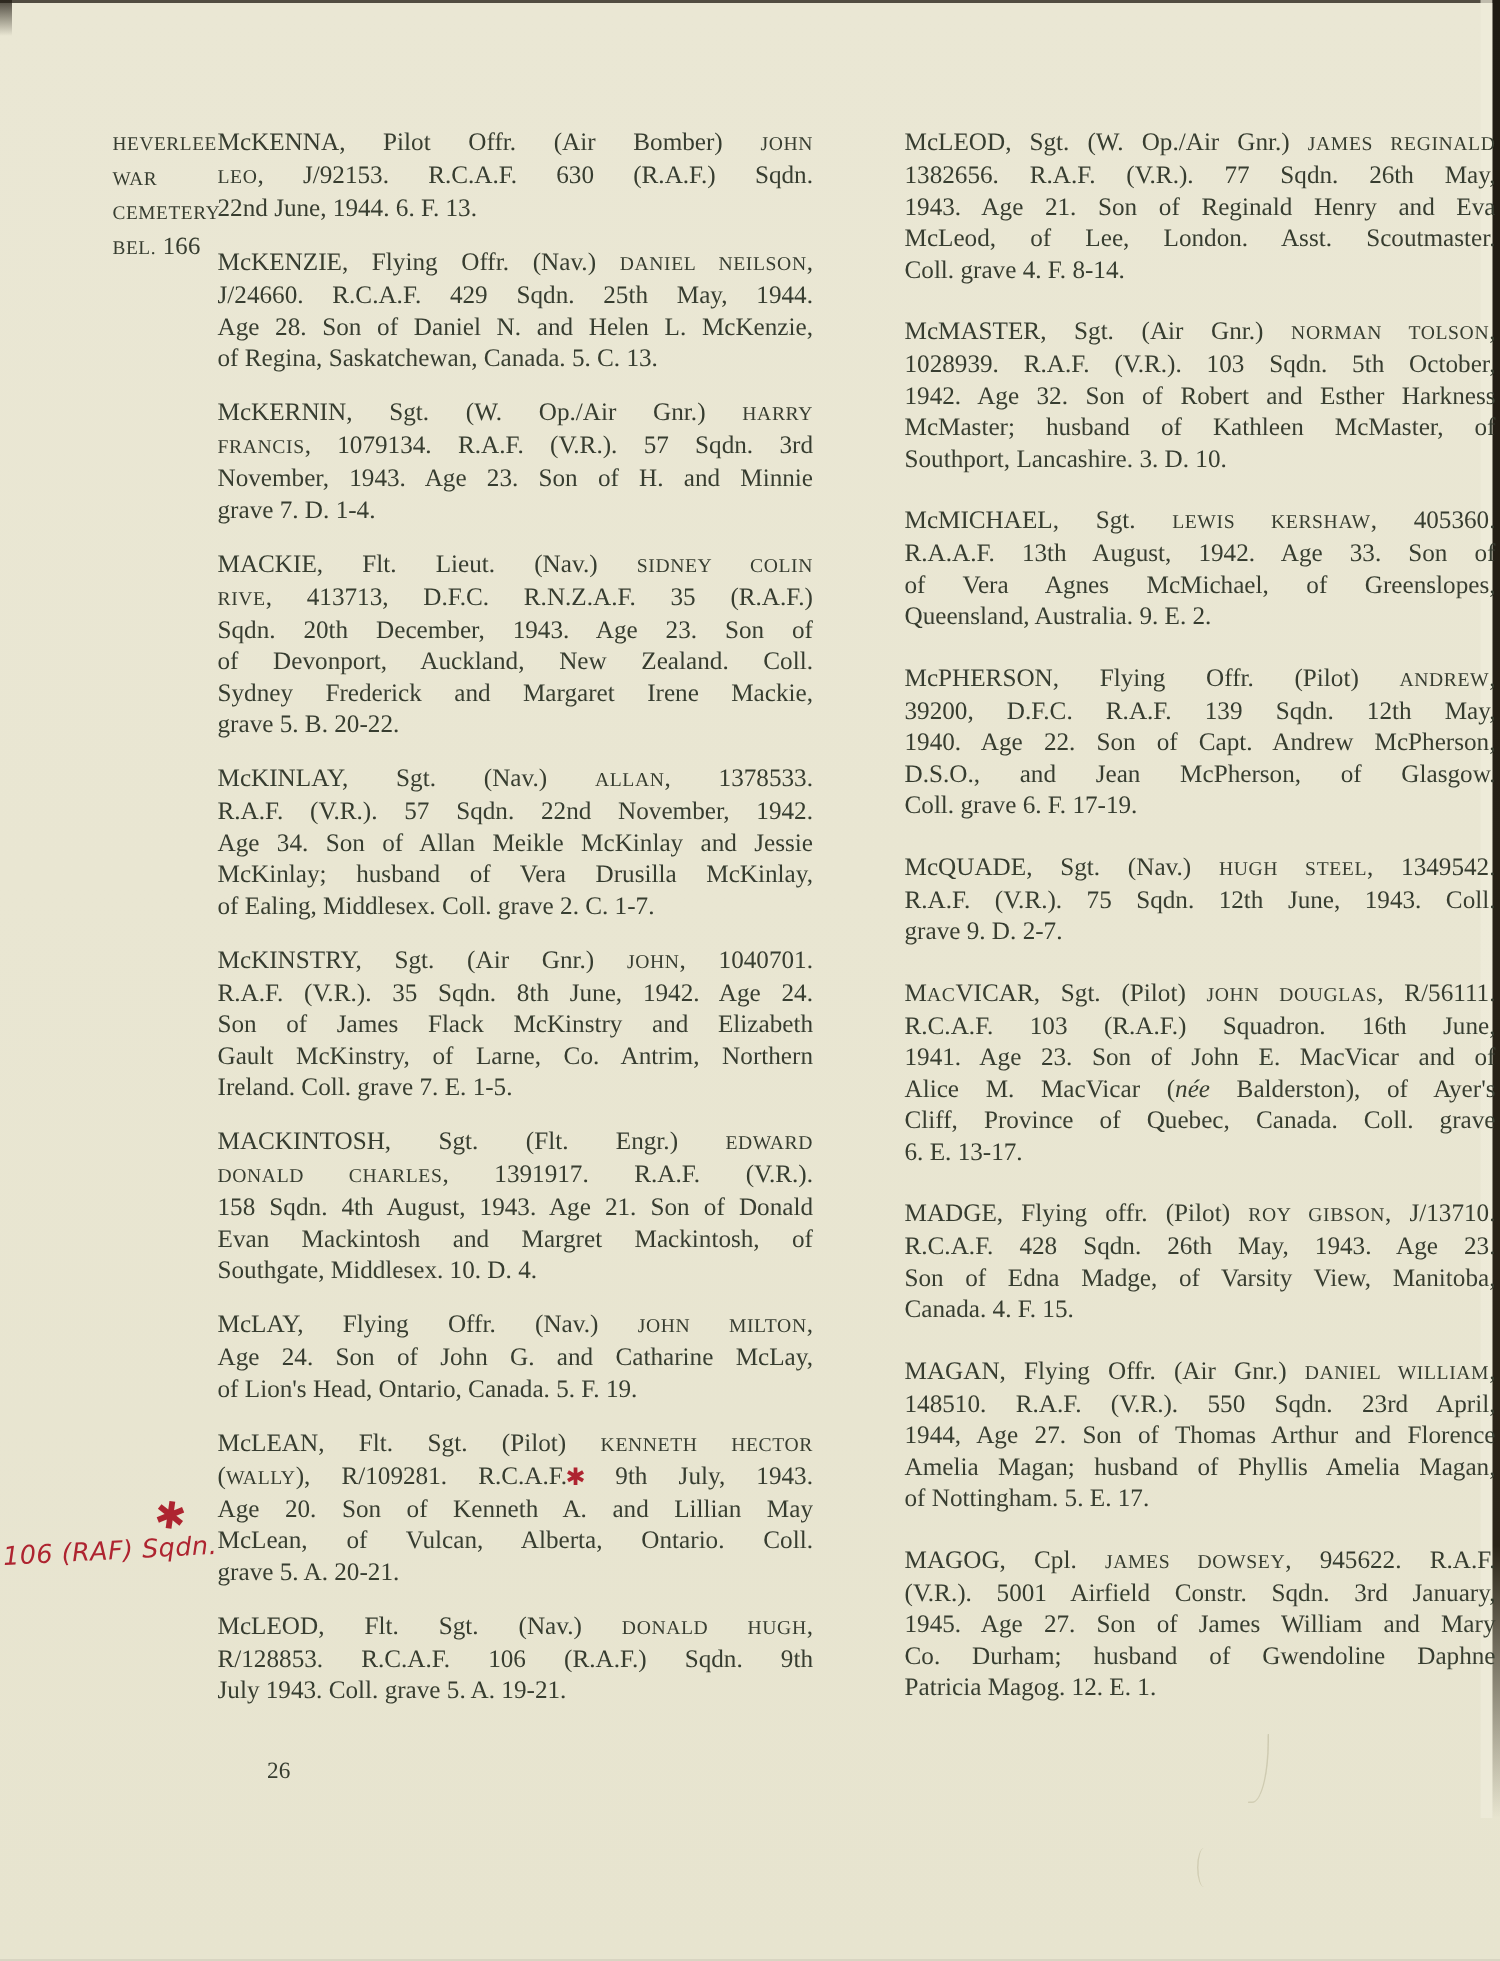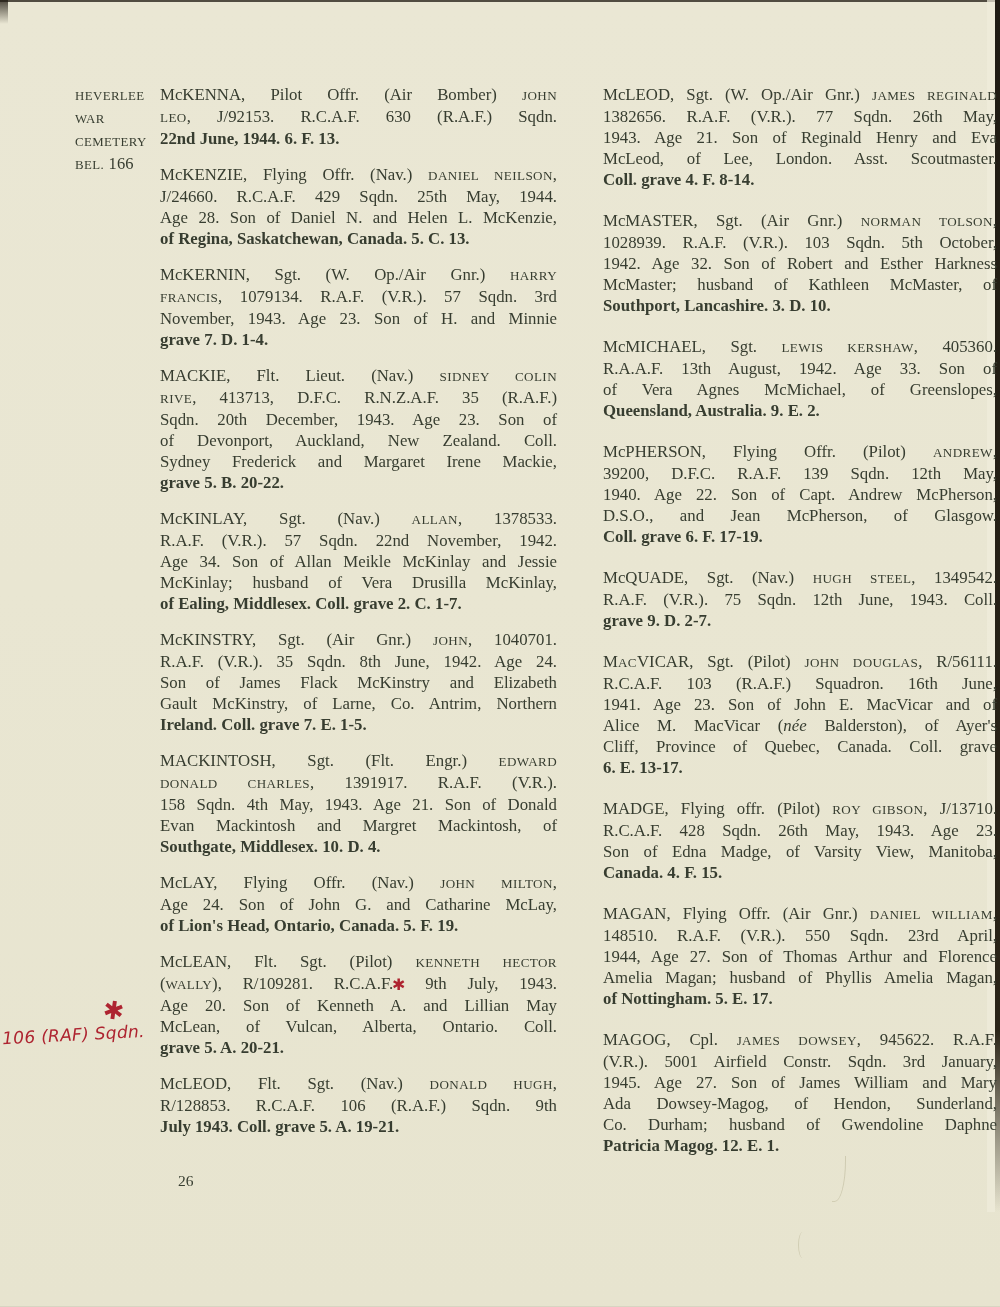--- a/index.html
+++ b/index.html
@@ -52,30 +52,30 @@
 
   
   .margin-label{
     position:absolute;left:75px;top:84px;width:92px;
     font-size:16.5px;line-height:21px;letter-spacing:.2px;
     white-space:nowrap;
   }
 
   
   .col{position:absolute;top:84px;}
-  .col-left{left:160px;width:397px;}
+  .col-left{left:145px;width:397px;}
   .col-right{left:603px;width:394px;}
   .entry{margin:0 0 15px 0;}
   .col-right .entry{margin-bottom:20px;}
   .line{
     font-size:16.8px;line-height:21px;
     text-align:justify;text-align-last:justify;
     white-space:normal;
   }
-  .line.last{text-align-last:left;font-weight:bold;}
+  .line.last{text-align-last:left;}
   .sc{font-size:.78em;letter-spacing:.4px;}
   em{font-style:italic;}
 
   .red-star{
     color:var(--red);
     font-size:.95em;
     position:relative;top:1px;left:-1px;
     letter-spacing:-2px;
   }
 
@@ -157,21 +157,21 @@
         <div class="entry">
           <div class="line">McKINSTRY, Sgt. (Air Gnr.) <span class="sc">JOHN</span>, 1040701.</div>
           <div class="line">R.A.F. (V.R.).  35 Sqdn.  8th June, 1942.  Age 24.</div>
           <div class="line">Son of James Flack McKinstry and Elizabeth</div>
           <div class="line">Gault McKinstry, of Larne, Co. Antrim, Northern</div>
           <div class="line last">Ireland.  Coll. grave 7. E. 1-5.</div>
         </div>
         <div class="entry">
           <div class="line">MACKINTOSH, Sgt. (Flt. Engr.) <span class="sc">EDWARD</span></div>
           <div class="line"><span class="sc">DONALD CHARLES</span>, 1391917.  R.A.F. (V.R.).</div>
-          <div class="line">158 Sqdn.  4th May, 1943.  Age 21.  Son of Donald</div>
+          <div class="line">158 Sqdn.  4th August, 1943.  Age 21.  Son of Donald</div>
           <div class="line">Evan Mackintosh and Margret Mackintosh, of</div>
           <div class="line last">Southgate, Middlesex.  10. D. 4.</div>
         </div>
         <div class="entry">
           <div class="line">McLAY, Flying Offr. (Nav.) <span class="sc">JOHN MILTON</span>,</div>
           <div class="line">Age 24.  Son of John G. and Catharine McLay,</div>
           <div class="line last">of Lion's Head, Ontario, Canada.  5. F. 19.</div>
         </div>
         <div class="entry">
           <div class="line">McLEAN, Flt. Sgt. (Pilot) <span class="sc">KENNETH HECTOR</span></div>
@@ -237,21 +237,20 @@
           <div class="line">MAGAN, Flying Offr. (Air Gnr.) <span class="sc">DANIEL WILLIAM</span>,</div>
           <div class="line">148510.  R.A.F. (V.R.).  550 Sqdn.  23rd April,</div>
           <div class="line">1944, Age 27.  Son of Thomas Arthur and Florence</div>
           <div class="line">Amelia Magan; husband of Phyllis Amelia Magan,</div>
           <div class="line last">of Nottingham.  5. E. 17.</div>
         </div>
         <div class="entry">
           <div class="line">MAGOG, Cpl. <span class="sc">JAMES DOWSEY</span>, 945622.  R.A.F.</div>
           <div class="line">(V.R.).  5001 Airfield Constr. Sqdn.  3rd January,</div>
           <div class="line">1945.  Age 27.  Son of James William and Mary</div>
-          <div class="line">Ada Dowsey-Magog, of Hendon, Sunderland,</div>
           <div class="line">Co. Durham; husband of Gwendoline Daphne</div>
           <div class="line last">Patricia Magog.  12. E. 1.</div>
         </div>
       </section>
   </main>
 
   <span class="ann-star">✱</span>
   <span class="ann-text">106 (RAF) Sqdn.</span>
 
   <div class="page-number">26</div>

